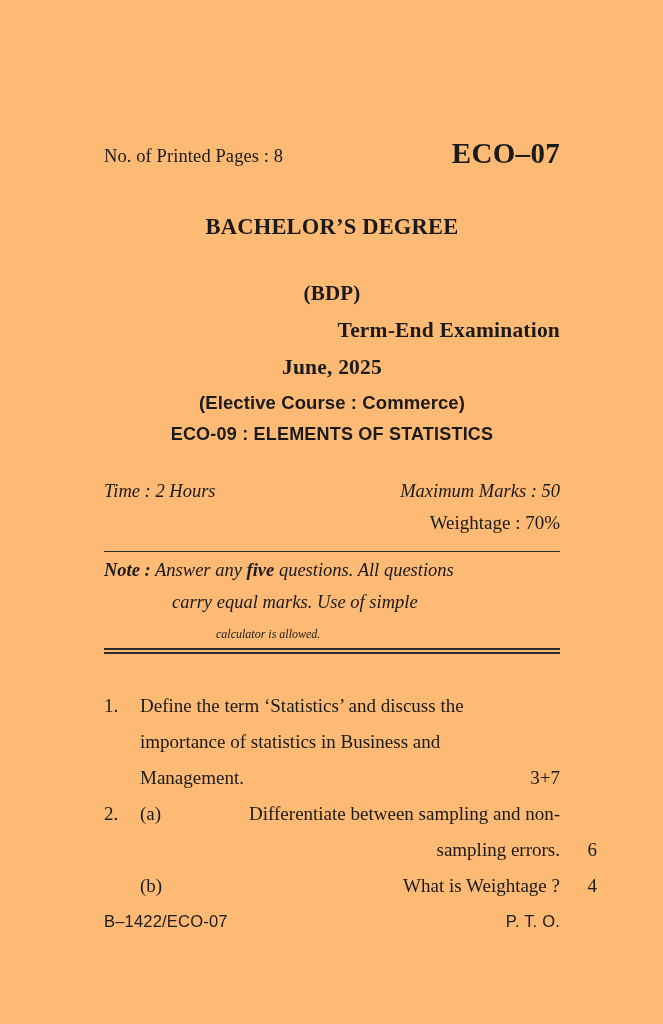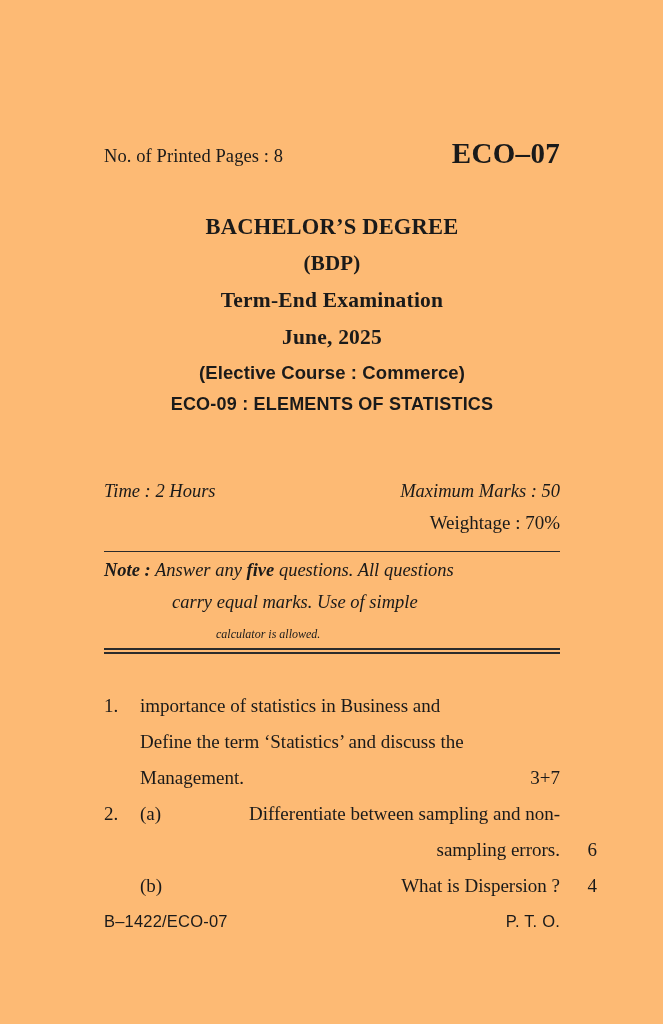--- a/index.html
+++ b/index.html
@@ -67,22 +67,22 @@
     width: 456px;
     text-align: center;
   }
   .title-line {
     font-weight: bold;
     font-size: 22.5px;
     line-height: 37px;
     letter-spacing: .2px;
     white-space: nowrap;
   }
-  .title-line.bdp { font-size: 21px; }
-  .title-line.termend { font-size: 21.5px; }
+  .title-line.bdp { font-size: 21px; margin-top: 30px; }
+  .title-line.termend { font-size: 21.5px; text-align: right; }
   .title-line.june { font-size: 21.5px; }
 
   .subtitle-line {
     font-family: "Liberation Sans", "DejaVu Sans", sans-serif;
     font-weight: bold;
     white-space: nowrap;
   }
   .subtitle-line.elective {
     font-size: 18.5px;
     line-height: 33px;
@@ -296,22 +296,22 @@
   </div>
 
   <div class="rule-double" style="top:648px;"></div>
 
   <div class="content">
     <div class="questions">
 
       <div class="question">
         <div class="q-num">1.</div>
         <div class="q-body">
+          <div class="q-line">Define  the  term  ‘Statistics’  and  discuss  the</div>
           <div class="q-line">importance   of   statistics   in   Business   and</div>
-          <div class="q-line">Define  the  term  ‘Statistics’  and  discuss  the</div>
           <div class="q-line">
             <span>Management.</span>
             <span class="marks">3+7</span>
           </div>
         </div>
       </div>
 
       <div class="question">
         <div class="q-num">2.</div>
         <div class="q-body">
@@ -324,21 +324,21 @@
                 <span>sampling errors.</span>
                 <span class="marks" style="right:-37px;">6</span>
               </div>
             </div>
           </div>
 
           <div class="subpart">
             <div class="sub-label">(b)</div>
             <div class="sub-body">
               <div class="q-line">
-                <span>What is Dispersion ?</span>
+                <span>What is Weightage ?</span>
                 <span class="marks" style="right:-37px;">4</span>
               </div>
             </div>
           </div>
 
         </div>
       </div>
 
     </div>
   </div>

